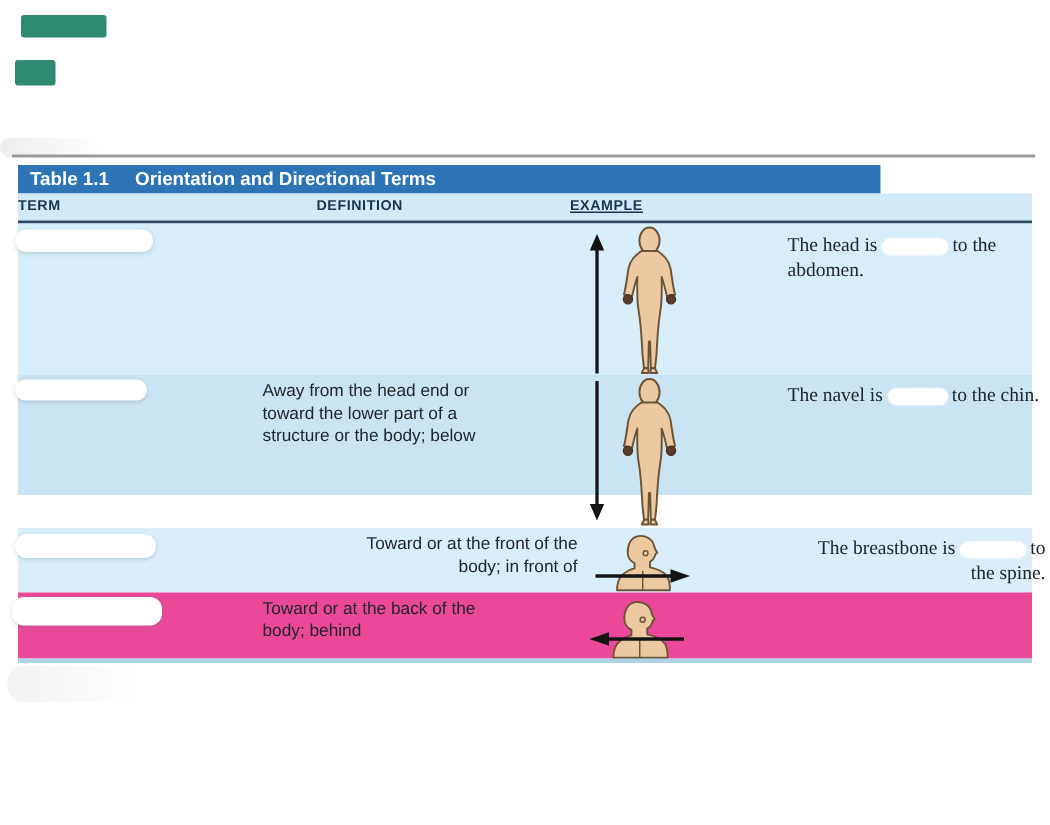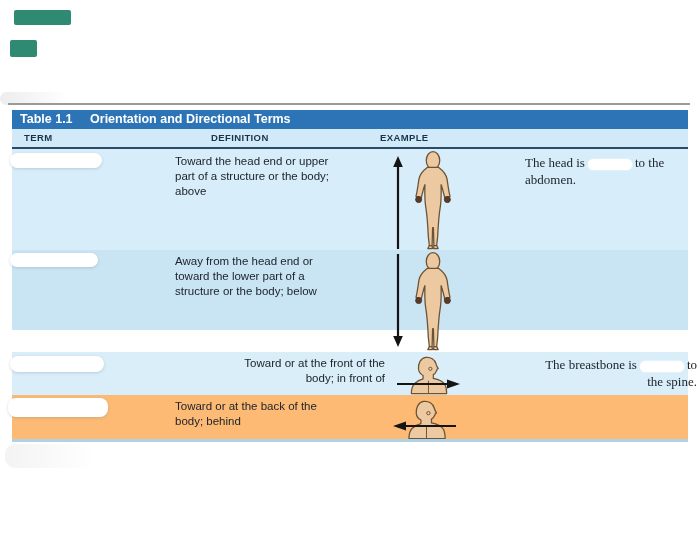--- a/index.html
+++ b/index.html
@@ -17,36 +17,36 @@
 
   
   .smudge{position:absolute;border-radius:10px;}
   .smudge.s-top{left:0px;top:92px;width:70px;height:13px;
     background:linear-gradient(90deg,#ededed,rgba(255,255,255,0));}
   .smudge.s-bottom{left:5px;top:444px;width:90px;height:24px;
     background:linear-gradient(90deg,#f3f3f3,rgba(255,255,255,0));}
 
   
   .topline{left:8px;top:103px;width:682px;height:2px;background:#9a9a9a;}
-  .titlebar{left:12px;top:110px;width:676px;height:19px;background:#2d74b6;
+  .titlebar{left:12px;top:110px;width:575px;height:19px;background:#2d74b6;
     color:#ffffff;font-weight:bold;font-size:12.5px;line-height:19px;}
   .titlebar .tprefix{margin-left:8px;}
   .titlebar .ttext{margin-left:14px;}
   .colheader{left:12px;top:129px;width:676px;height:18px;background:#d2eaf8;}
   .colheader span{position:absolute;top:3px;font-size:9.5px;font-weight:bold;
     letter-spacing:.04em;color:#17344f;}
-  .ch-term{left:12px;text-align:center;} .ch-def{left:163px;padding-left:36px;} .ch-ex{left:368px;}
+  .ch-term{left:0;text-align:center;} .ch-def{left:163px;padding-left:36px;} .ch-ex{left:368px;text-decoration:underline;}
   .navyline{left:12px;top:147px;width:676px;height:2px;background:#2b4a66;}
   .bottomline{left:12px;top:439px;width:676px;height:3px;background:#aed3e6;}
 
   .row{left:12px;width:676px;overflow:visible;}
   .row1{top:149px;height:101px;background:#d7edf9;}
   .row2{top:250px;height:80px;background:#c9e4f3;}
   .row3{top:352px;height:43px;background:#d9eef9;text-align:right;}
-  .row4{top:395px;height:44px;background:#fdba74;}
+  .row4{top:395px;height:44px;background:#ec4899;}
 
   .definition{position:absolute;left:163px;width:210px;font-size:11.5px;
     line-height:1.32;color:#20262e;white-space:pre-line;}
   .example{position:absolute;left:513px;width:172px;font-size:13px;
     line-height:1.32;color:#20262e;font-family:Liberation Serif, serif;}
   .example .rest{white-space:pre-line;}
 
   .term-blank{position:absolute;background:#ffffff;border-radius:8px;
     box-shadow:0 1px 3px rgba(110,130,145,.30);}
   .inline-blank{display:inline-block;background:#ffffff;border-radius:6px;
@@ -78,23 +78,20 @@
 
 <div class="abs colheader">
   <span class="ch-term">TERM</span>
   <span class="ch-def">DEFINITION</span>
   <span class="ch-ex">EXAMPLE</span>
 </div>
 <div class="abs navyline"></div>
 
 <div class="abs row row1">
   <div class="term-blank" style="left:-2px;top:4px;width:92px;height:15px;"></div>
-  <div class="definition" style="top:5px;">Toward the head end or upper
-part of a structure or the body;
-above</div>
   <svg style="left:380px;top:7px;" width="12" height="94" viewBox="0 0 12 94">
     <line class="arrow-line" x1="6" y1="10" x2="6" y2="93"></line>
     <polygon class="arrow-head" points="6,0 1.2,11 10.8,11"></polygon>
   </svg>
   <svg style="left:392px;top:2px;" width="58" height="99" viewBox="0 0 58 100">
     <ellipse class="skin" cx="29" cy="9.5" rx="6.8" ry="8.8"></ellipse>
     <path class="skin" d="M23.5 16.5 C19.5 19.5 15.8 22.5 14.8 28.5 C13.9 34 13.3 40 11.8 45.8 L17.2 47.2 C18.3 42.5 19.3 38 20.8 34 C20.8 41.5 20.3 49.5 21.8 57.5 C23.3 66.5 23.8 76.5 24.3 86.5 L25.3 95.5 L28.1 95.5 L28.6 77.5 L29.4 77.5 L29.9 95.5 L32.7 95.5 L33.7 86.5 C34.2 76.5 34.7 66.5 36.2 57.5 C37.7 49.5 37.2 41.5 37.2 34 C38.7 38 39.7 42.5 40.8 47.2 L46.2 45.8 C44.7 40 44.1 34 43.2 28.5 C42.2 22.5 38.5 19.5 34.5 16.5 Z"></path>
     <path class="skin" d="M25.3 95.5 L23.8 98.6 L28.4 98.6 L28.1 95.5 Z"></path>
     <path class="skin" d="M29.9 95.5 L29.6 98.6 L34.2 98.6 L32.7 95.5 Z"></path>
     <circle class="fist" cx="14.5" cy="49" r="3.1"></circle>
@@ -116,20 +113,23 @@
     <polygon class="arrow-head" points="6,94 1.2,83 10.8,83"></polygon>
   </svg>
   <svg style="left:392px;top:2px;" width="58" height="99" viewBox="0 0 58 100">
     <ellipse class="skin" cx="29" cy="9.5" rx="6.8" ry="8.8"></ellipse>
     <path class="skin" d="M23.5 16.5 C19.5 19.5 15.8 22.5 14.8 28.5 C13.9 34 13.3 40 11.8 45.8 L17.2 47.2 C18.3 42.5 19.3 38 20.8 34 C20.8 41.5 20.3 49.5 21.8 57.5 C23.3 66.5 23.8 76.5 24.3 86.5 L25.3 95.5 L28.1 95.5 L28.6 77.5 L29.4 77.5 L29.9 95.5 L32.7 95.5 L33.7 86.5 C34.2 76.5 34.7 66.5 36.2 57.5 C37.7 49.5 37.2 41.5 37.2 34 C38.7 38 39.7 42.5 40.8 47.2 L46.2 45.8 C44.7 40 44.1 34 43.2 28.5 C42.2 22.5 38.5 19.5 34.5 16.5 Z"></path>
     <path class="skin" d="M25.3 95.5 L23.8 98.6 L28.4 98.6 L28.1 95.5 Z"></path>
     <path class="skin" d="M29.9 95.5 L29.6 98.6 L34.2 98.6 L32.7 95.5 Z"></path>
     <circle class="fist" cx="14.5" cy="49" r="3.1"></circle>
     <circle class="fist" cx="43.5" cy="49" r="3.1"></circle>
   </svg>
+  <div class="example" style="top:4px;">
+    <span>The navel is</span><span class="inline-blank" style="width:40px;"></span><span class="rest">to the chin.</span>
+  </div>
 </div>
 
 <div class="abs row row3">
   <div class="term-blank" style="left:-2px;top:4px;width:94px;height:16px;"></div>
   <div class="definition" style="top:4px;">Toward or at the front of the
 body; in front of</div>
   <svg style="left:394px;top:3px;" width="44" height="39" viewBox="0 0 44 41">
     <path class="skin" d="M19.5 2.5 C24.5 1.8 29.5 4.5 30.5 9.5 C31 11.5 31.5 12.5 32.8 14.2 L31.3 15.2 C31.6 16.2 31.2 16.8 30.6 17.2 C30.2 18.6 29.2 19.8 27.6 20.6 L27.6 24.5 C32.5 25.5 37.5 27.5 39.8 31 C41.2 33.5 41.6 37 41.6 40.5 L4.5 40.5 C4.5 36.5 5.5 32.5 8 30 C10.5 27.6 13.5 26 16.8 25.2 L16.8 21.5 C13.8 20 12.2 17.5 12 14.5 C11.7 9 14 3.3 19.5 2.5 Z"></path>
     <circle cx="24.5" cy="14.5" r="1.7" fill="none" stroke="#6d5335" stroke-width="1"></circle>
     <line class="seam" x1="22.5" y1="27" x2="22.5" y2="40"></line>

